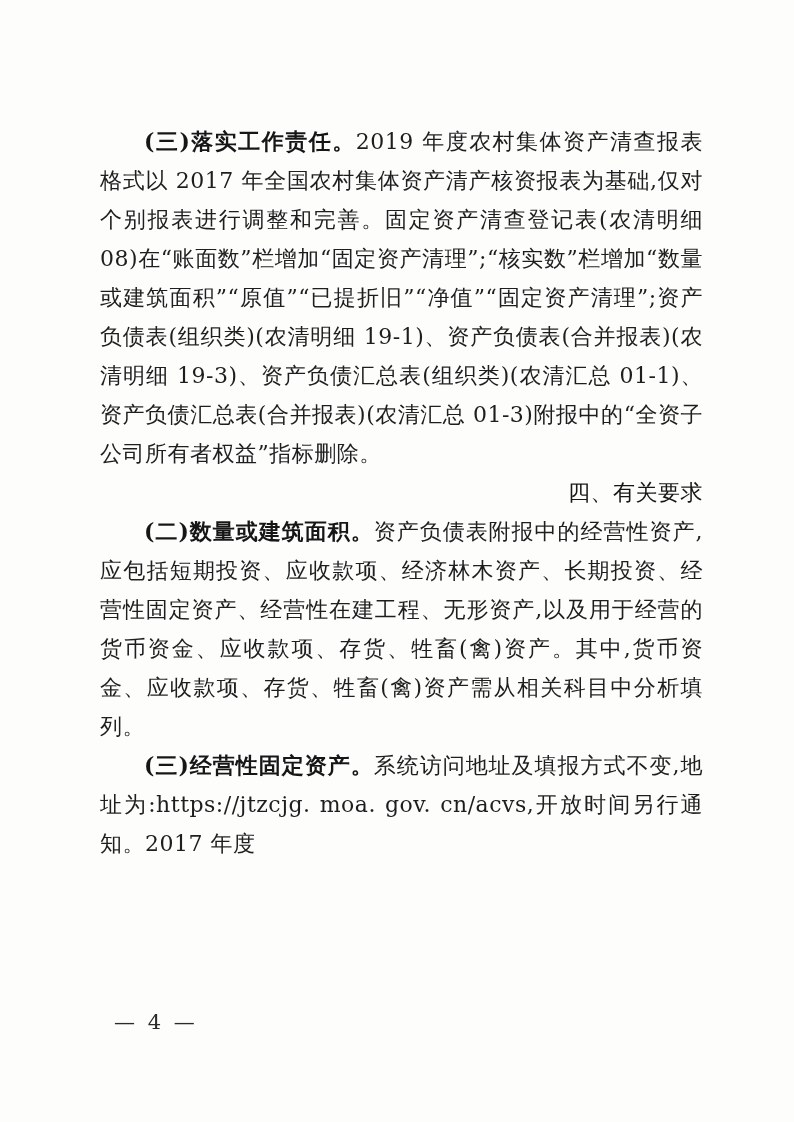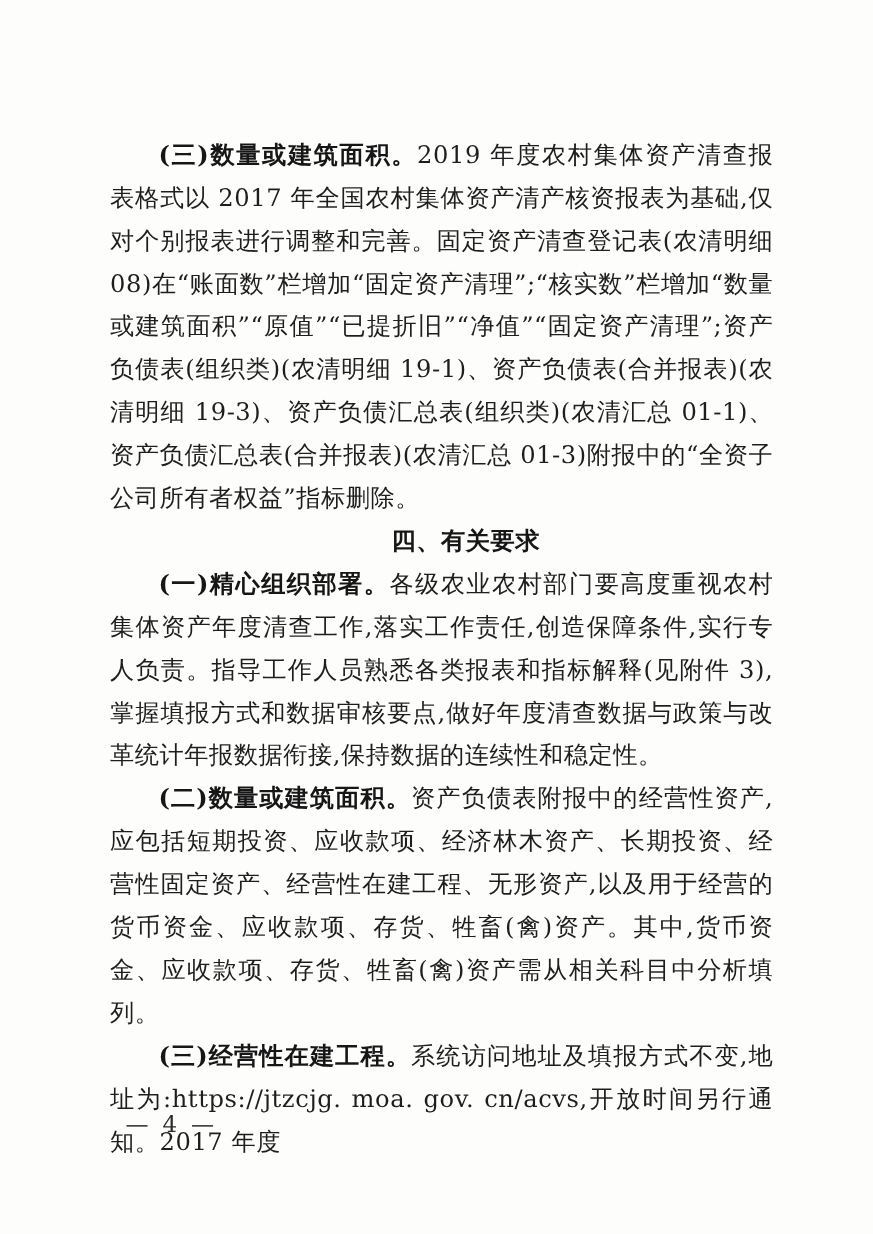--- a/index.html
+++ b/index.html
@@ -24,22 +24,22 @@
   .para, .section-heading {
     margin: 0;
     font-size: 22px;
     line-height: 39px;
     color: #1e1e1e;
     text-align: justify;
     text-indent: 44px;
     letter-spacing: 0.5px;
   }
   .section-heading {
-    font-weight: 700;
-    text-align: center;
+    font-weight: 400;
+    text-align: right;
     color: #161616;
   }
   .lead {
     font-weight: 700;
     color: #161616;
   }
   .page-number {
     position: absolute;
     left: 114px;
     top: 1003px;
@@ -48,26 +48,25 @@
     color: #2b2b2b;
     letter-spacing: 3px;
   }
 </style>
 </head>
 <body>
 
 <div class="page">
   <div class="text-block">
 
-    <p class="para"><span class="lead">(三)数量或建筑面积。</span><span>2019 年度农村集体资产清查报表格式以 2017 年全国农村集体资产清产核资报表为基础,仅对个别报表进行调整和完善。固定资产清查登记表(农清明细 08)在“账面数”栏增加“固定资产清理”;“核实数”栏增加“数量或建筑面积”“原值”“已提折旧”“净值”“固定资产清理”;资产负债表(组织类)(农清明细 19-1)、资产负债表(合并报表)(农清明细 19-3)、资产负债汇总表(组织类)(农清汇总 01-1)、资产负债汇总表(合并报表)(农清汇总 01-3)附报中的“全资子公司所有者权益”指标删除。</span></p>
+    <p class="para"><span class="lead">(三)落实工作责任。</span><span>2019 年度农村集体资产清查报表格式以 2017 年全国农村集体资产清产核资报表为基础,仅对个别报表进行调整和完善。固定资产清查登记表(农清明细 08)在“账面数”栏增加“固定资产清理”;“核实数”栏增加“数量或建筑面积”“原值”“已提折旧”“净值”“固定资产清理”;资产负债表(组织类)(农清明细 19-1)、资产负债表(合并报表)(农清明细 19-3)、资产负债汇总表(组织类)(农清汇总 01-1)、资产负债汇总表(合并报表)(农清汇总 01-3)附报中的“全资子公司所有者权益”指标删除。</span></p>
 
     <p class="section-heading">四、有关要求</p>
 
-    <p class="para"><span class="lead">(一)精心组织部署。</span><span>各级农业农村部门要高度重视农村集体资产年度清查工作,落实工作责任,创造保障条件,实行专人负责。指导工作人员熟悉各类报表和指标解释(见附件 3),掌握填报方式和数据审核要点,做好年度清查数据与政策与改革统计年报数据衔接,保持数据的连续性和稳定性。</span></p>
 
     <p class="para"><span class="lead">(二)数量或建筑面积。</span><span>资产负债表附报中的经营性资产,应包括短期投资、应收款项、经济林木资产、长期投资、经营性固定资产、经营性在建工程、无形资产,以及用于经营的货币资金、应收款项、存货、牲畜(禽)资产。其中,货币资金、应收款项、存货、牲畜(禽)资产需从相关科目中分析填列。</span></p>
 
-    <p class="para"><span class="lead">(三)经营性在建工程。</span><span>系统访问地址及填报方式不变,地址为:https://jtzcjg. moa. gov. cn/acvs,开放时间另行通知。2017 年度</span></p>
+    <p class="para"><span class="lead">(三)经营性固定资产。</span><span>系统访问地址及填报方式不变,地址为:https://jtzcjg. moa. gov. cn/acvs,开放时间另行通知。2017 年度</span></p>
 
   </div>
 
   <div class="page-number">— 4 —</div>
 </div>
 
 </body></html>

